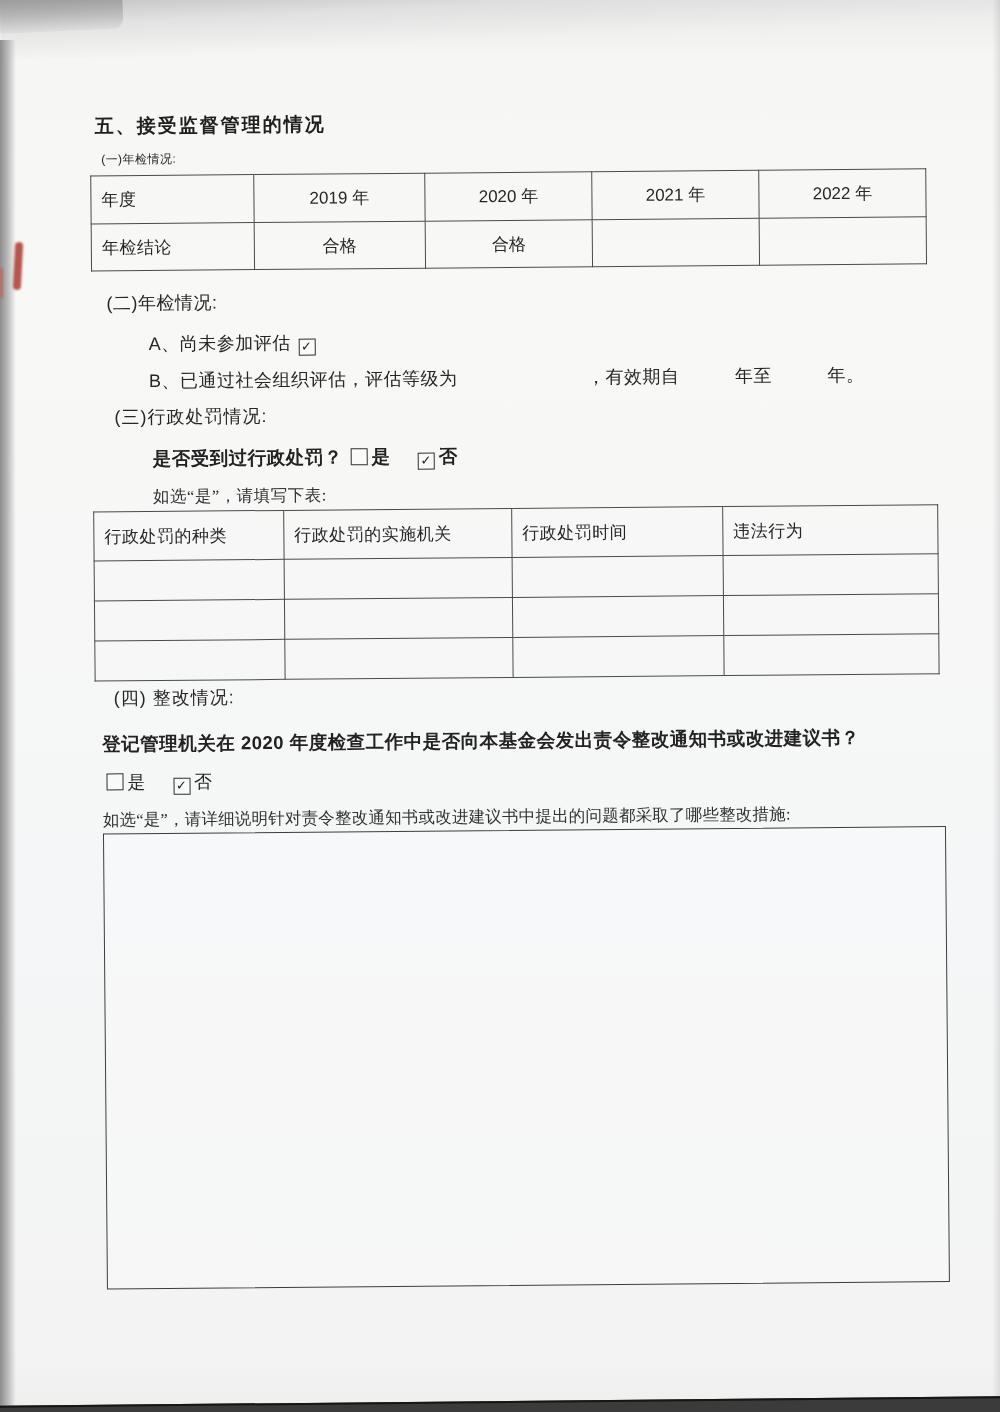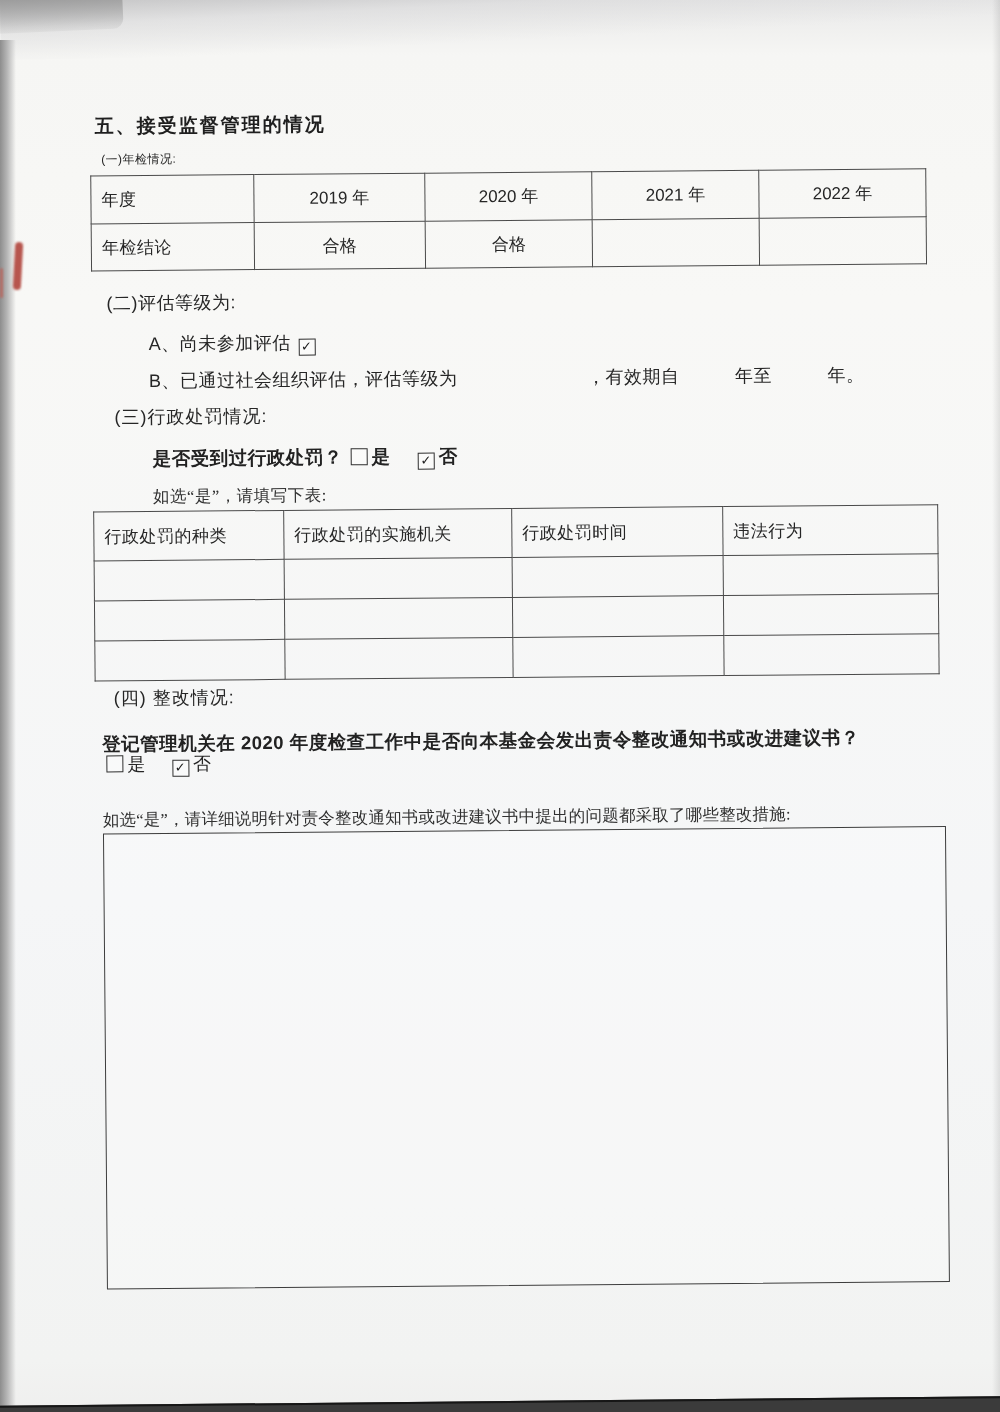--- a/index.html
+++ b/index.html
@@ -33,21 +33,21 @@
   .s1-label{left:106px;top:148px;font-size:12px;}
   .s2-label{left:110px;top:288px;font-size:18px;}
   .s3-label{left:117px;top:402px;font-size:18px;letter-spacing:1px;}
   .s4-label{left:114px;top:683px;font-size:18px;letter-spacing:1px;}
   .opt-a{left:152px;top:329px;font-size:18px;}
   .opt-b{left:152px;top:366px;font-size:18px;}
   .penalty-q{left:155px;top:443px;font-size:18.5px;font-weight:600;color:#222;}
   .hint{font-family:"Liberation Serif","DejaVu Serif",serif;font-size:16.5px;color:#313131;}
   .penalty-hint{left:155px;top:483px;}
   .rect-q{left:102px;top:728px;font-size:18.5px;font-weight:600;color:#222;}
-  .rect-opts{left:104px;top:749px;font-size:18px;font-family:Liberation Serif, serif;}
+  .rect-opts{left:104px;top:767px;font-size:18px;}
   .rect-hint{left:102px;top:806px;letter-spacing:.2px;}
   
   .cb{display:inline-block;width:15px;height:15px;border:1.6px solid #2e2e2e;
     text-align:center;line-height:14px;font-size:13px;vertical-align:-2px;
     color:#1d1d1d;font-weight:400;margin:0 4px 0 2px;background:rgba(255,255,255,.4);}
   .gap{display:inline-block;width:14px;}
   
   table{position:absolute;border-collapse:collapse;table-layout:fixed;}
   td{border:1.4px solid #4a4a4a;font-size:17px;color:#262626;
      text-align:center;vertical-align:middle;overflow:hidden;}
@@ -97,21 +97,21 @@
     <tr class="dat">
       <td class="lbl">年检结论</td>
       <td>合格</td>
       <td>合格</td>
       <td></td>
       <td></td>
     </tr>
   </tbody>
     </table>
 
-  <div class="t s2-label">(二)评估等级为:</div>
+  <div class="t s2-label">(二)年检情况:</div>
 
   <div class="t opt-a">
     <span>A、尚未参加评估</span>
     <span class="cb">✓</span>
   </div>
 
   <div class="t opt-b">B、已通过社会组织评估，评估等级为　　　　　　　，有效期自　　　年至　　　年。</div>
 
   <div class="t s3-label">(三)行政处罚情况:</div>
 

